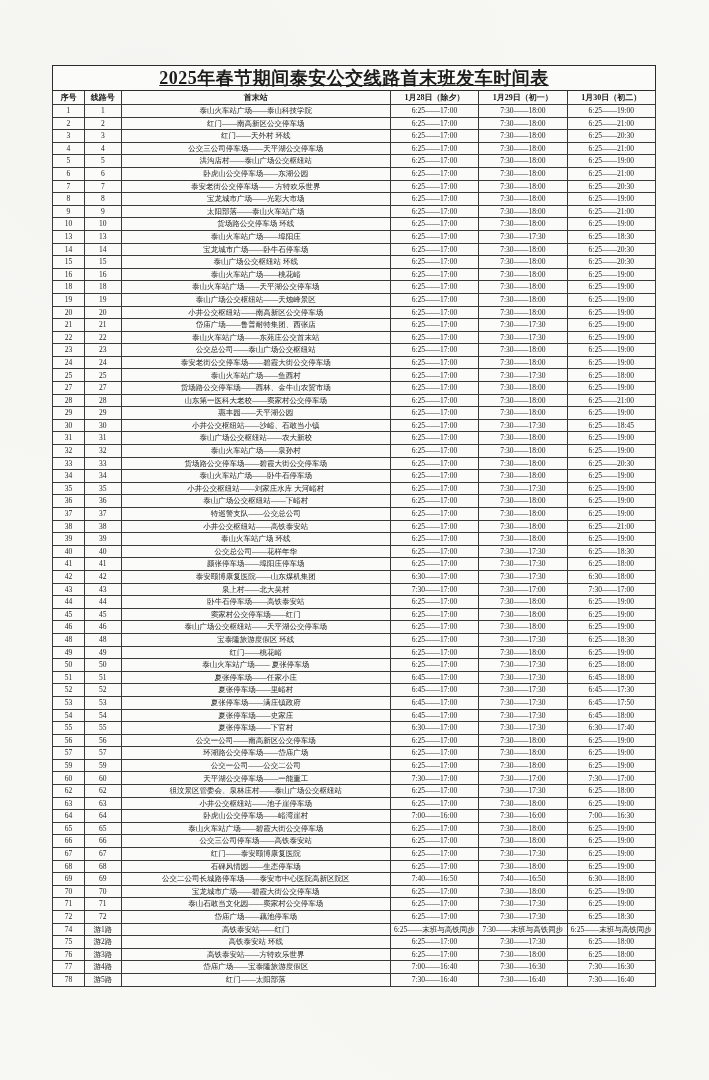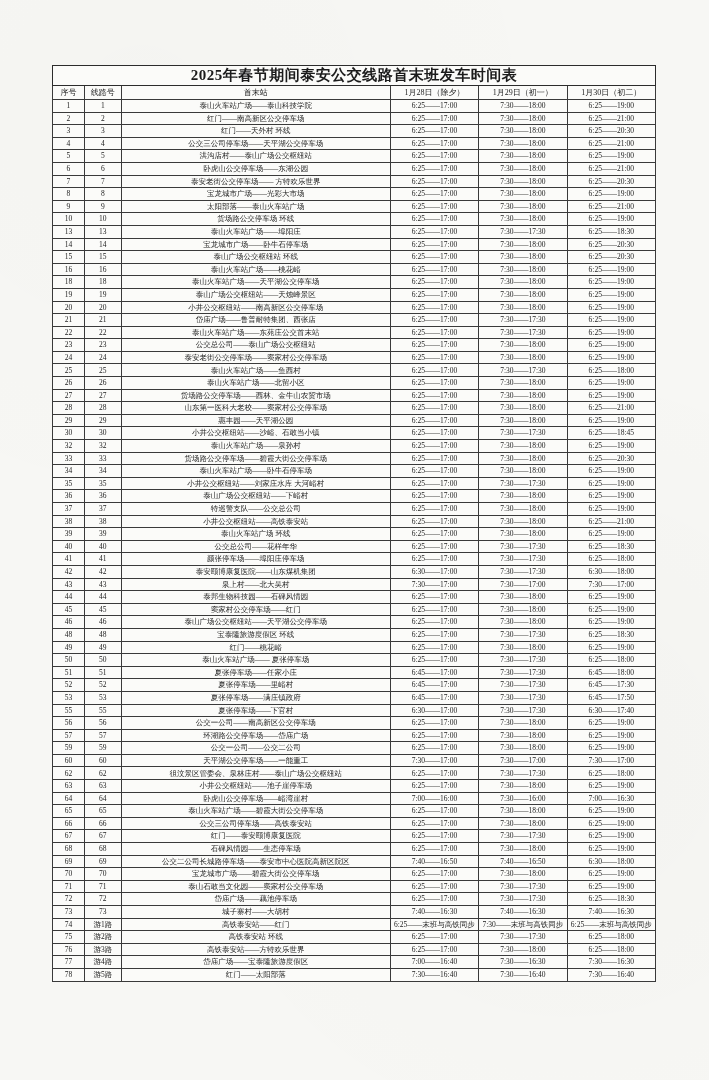--- a/index.html
+++ b/index.html
@@ -29,29 +29,30 @@
   table.sched th, table.sched td{
     border:1px solid #3a3a3a;
     padding:0 1px;
     text-align:center;
     vertical-align:middle;
     overflow:hidden;
     white-space:nowrap;
   }
   tr.title-row th{
     height:18px;
-    font-size:15px;
+    font-size:18px;
     font-weight:bold;
     letter-spacing:0.5px;
     border:1.5px solid #2c2c2c;
+    text-decoration:underline;
   }
   tr.head-row th{
     height:13px;
     font-size:8px;
-    font-weight:normal;
+    font-weight:bold;
   }
   tbody td{
     height:11.6px;
     font-size:7.5px;
     line-height:1;
   }
   td.station{font-size:7.5px;}
   col.c-seq{width:5.3%;}
   col.c-route{width:6.1%;}
   col.c-station{width:44.6%;}
@@ -240,42 +241,34 @@
           <td>23</td>
           <td>23</td>
           <td class="station">公交总公司——泰山广场公交枢纽站</td>
           <td>6:25——17:00</td>
           <td>7:30——18:00</td>
           <td>6:25——19:00</td>
         </tr>
         <tr>
           <td>24</td>
           <td>24</td>
-          <td class="station">泰安老街公交停车场——窦家村公交停车场</td>
+          <td class="station">泰安老街公交停车场——碧霞大街公交停车场</td>
           <td>6:25——17:00</td>
           <td>7:30——18:00</td>
           <td>6:25——19:00</td>
         </tr>
         <tr>
           <td>25</td>
           <td>25</td>
           <td class="station">泰山火车站广场——鱼西村</td>
           <td>6:25——17:00</td>
           <td>7:30——17:30</td>
           <td>6:25——18:00</td>
         </tr>
         <tr>
-          <td>26</td>
-          <td>26</td>
-          <td class="station">泰山火车站广场——北留小区</td>
-          <td>6:25——17:00</td>
-          <td>7:30——18:00</td>
-          <td>6:25——19:00</td>
-        </tr>
-        <tr>
           <td>27</td>
           <td>27</td>
           <td class="station">货场路公交停车场——西林、金牛山农贸市场</td>
           <td>6:25——17:00</td>
           <td>7:30——18:00</td>
           <td>6:25——19:00</td>
         </tr>
         <tr>
           <td>28</td>
           <td>28</td>
@@ -292,20 +285,28 @@
           <td>7:30——18:00</td>
           <td>6:25——19:00</td>
         </tr>
         <tr>
           <td>30</td>
           <td>30</td>
           <td class="station">小井公交枢纽站——沙峪、石敢当小镇</td>
           <td>6:25——17:00</td>
           <td>7:30——17:30</td>
           <td>6:25——18:45</td>
+        </tr>
+        <tr>
+          <td>31</td>
+          <td>31</td>
+          <td class="station">泰山广场公交枢纽站——农大新校</td>
+          <td>6:25——17:00</td>
+          <td>7:30——18:00</td>
+          <td>6:25——19:00</td>
         </tr>
         <tr>
           <td>32</td>
           <td>32</td>
           <td class="station">泰山火车站广场——泉孙村</td>
           <td>6:25——17:00</td>
           <td>7:30——18:00</td>
           <td>6:25——19:00</td>
         </tr>
         <tr>
@@ -392,21 +393,21 @@
           <td>43</td>
           <td>43</td>
           <td class="station">泉上村——北大吴村</td>
           <td>7:30——17:00</td>
           <td>7:30——17:00</td>
           <td>7:30——17:00</td>
         </tr>
         <tr>
           <td>44</td>
           <td>44</td>
-          <td class="station">泰邦生物科技园——石碑风情园</td>
+          <td class="station">卧牛石停车场——高铁泰安站</td>
           <td>6:25——17:00</td>
           <td>7:30——18:00</td>
           <td>6:25——19:00</td>
         </tr>
         <tr>
           <td>45</td>
           <td>45</td>
           <td class="station">窦家村公交停车场——红门</td>
           <td>6:25——17:00</td>
           <td>7:30——18:00</td>
@@ -460,20 +461,28 @@
           <td>7:30——17:30</td>
           <td>6:45——17:30</td>
         </tr>
         <tr>
           <td>53</td>
           <td>53</td>
           <td class="station">夏张停车场——满庄镇政府</td>
           <td>6:45——17:00</td>
           <td>7:30——17:30</td>
           <td>6:45——17:50</td>
+        </tr>
+        <tr>
+          <td>54</td>
+          <td>54</td>
+          <td class="station">夏张停车场——史家庄</td>
+          <td>6:45——17:00</td>
+          <td>7:30——17:30</td>
+          <td>6:45——18:00</td>
         </tr>
         <tr>
           <td>55</td>
           <td>55</td>
           <td class="station">夏张停车场——下官村</td>
           <td>6:30——17:00</td>
           <td>7:30——17:30</td>
           <td>6:30——17:40</td>
         </tr>
         <tr>
@@ -590,28 +599,20 @@
         </tr>
         <tr>
           <td>72</td>
           <td>72</td>
           <td class="station">岱庙广场——藕池停车场</td>
           <td>6:25——17:00</td>
           <td>7:30——17:30</td>
           <td>6:25——18:30</td>
         </tr>
         <tr>
-          <td>73</td>
-          <td>73</td>
-          <td class="station">城子寨村——大胡村</td>
-          <td>7:40——16:30</td>
-          <td>7:40——16:30</td>
-          <td>7:40——16:30</td>
-        </tr>
-        <tr>
           <td>74</td>
           <td>游1路</td>
           <td class="station">高铁泰安站——红门</td>
           <td>6:25——末班与高铁同步</td>
           <td>7:30——末班与高铁同步</td>
           <td>6:25——末班与高铁同步</td>
         </tr>
         <tr>
           <td>75</td>
           <td>游2路</td>

